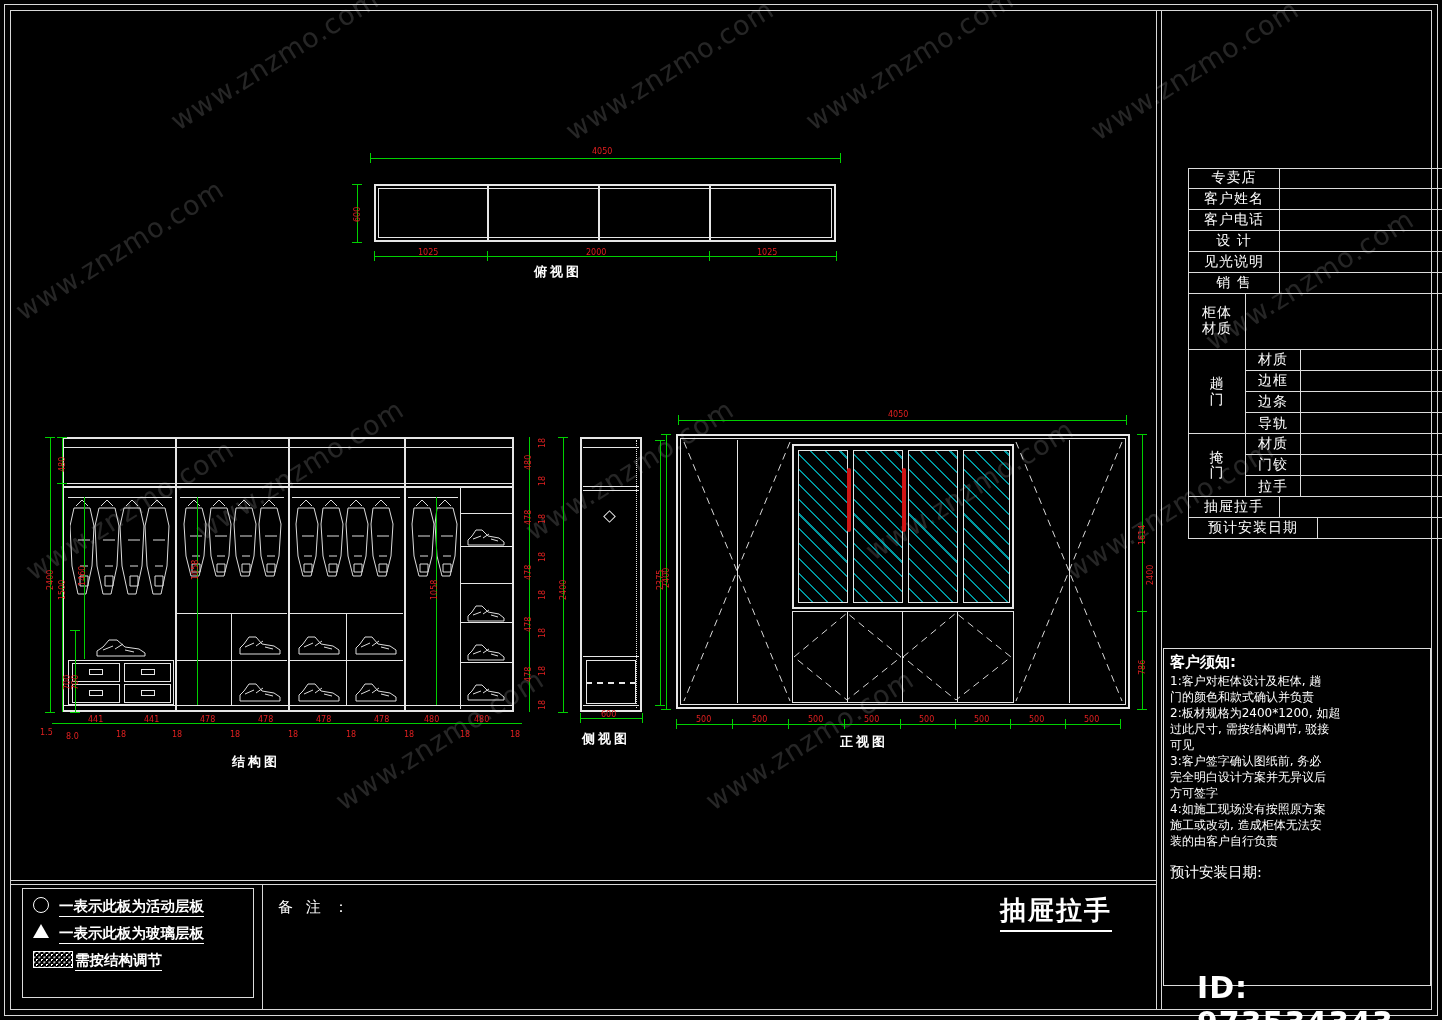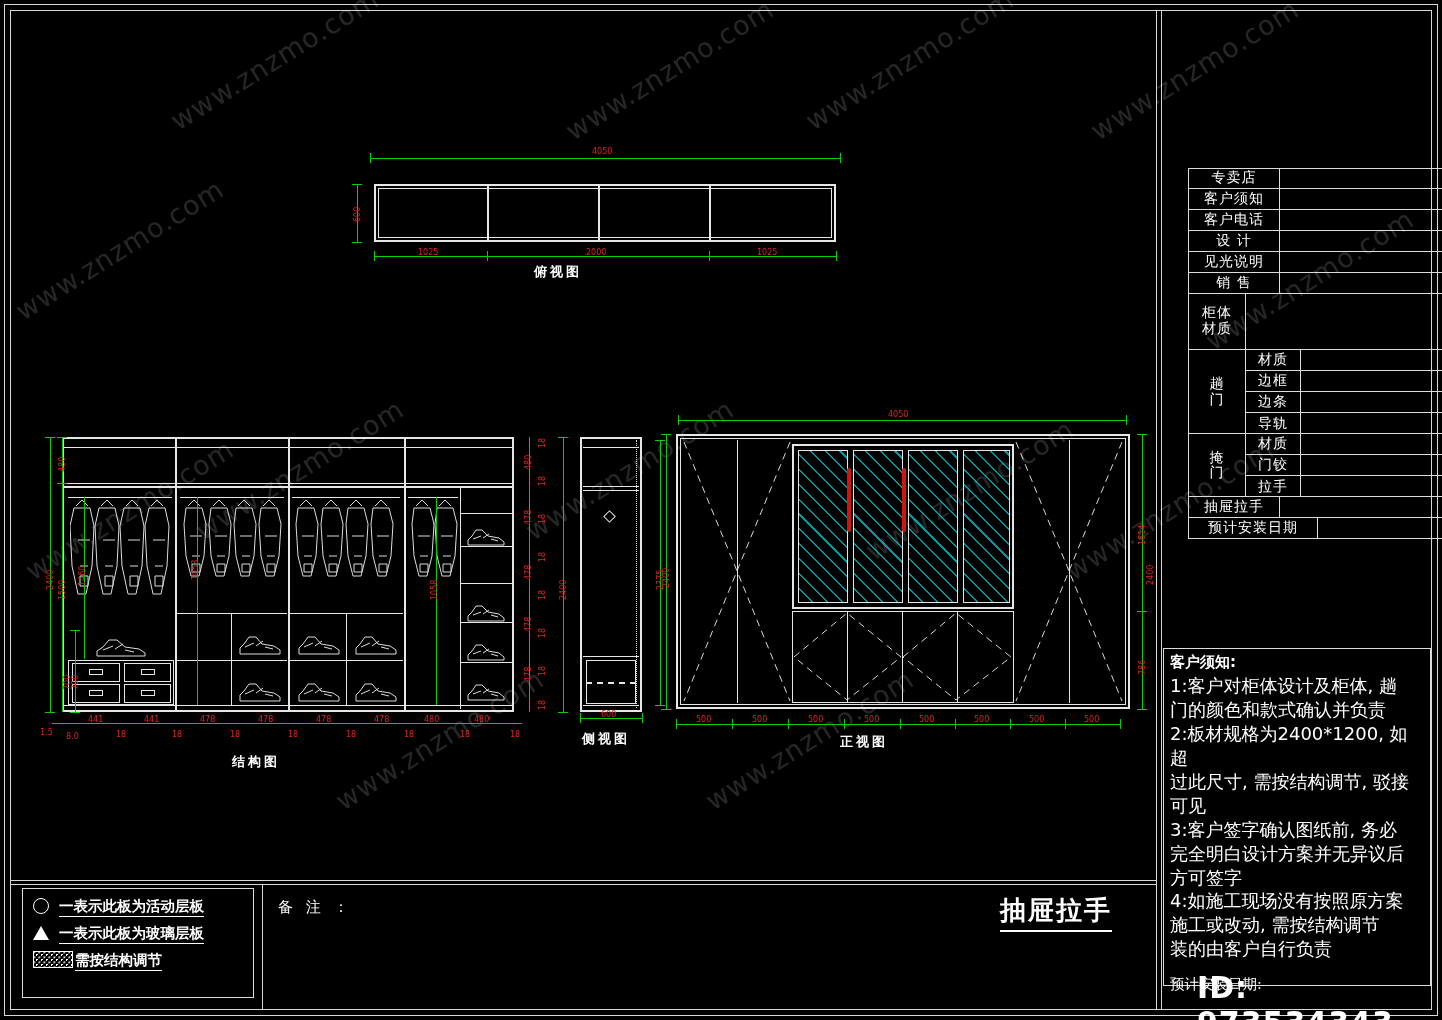--- a/index.html
+++ b/index.html
@@ -70,27 +70,27 @@
   .grp-row{display:flex;height:21px;border-bottom:1px solid #dcdcdc;box-sizing:border-box;}
   .grp-row:last-child{border-bottom:none;}
   .grp-rk{width:55px;font-size:14px;letter-spacing:1px;text-align:center;
           border-right:1px solid #dcdcdc;box-sizing:border-box;display:flex;
           align-items:center;justify-content:center;}
 
   
   #notice{position:absolute;left:1163px;top:648px;width:268px;height:338px;
           border:1px solid #dcdcdc;box-sizing:border-box;padding:4px 6px 0 6px;}
   #notice .nt{font-size:15px;font-weight:bold;letter-spacing:0px;margin-bottom:2px;}
-  #notice .nl{font-size:18px;line-height:1.33;letter-spacing:0px;}
+  #notice .nl{font-size:12px;line-height:1.33;letter-spacing:0px;}
   #notice .sign{margin-top:14px;font-size:14.5px;}
 
   
   #legend{position:absolute;left:22px;top:888px;width:232px;height:110px;
           border:1px solid #dcdcdc;box-sizing:border-box;padding:8px 0 0 10px;}
-  .lg{display:flex;align-items:center;margin-bottom:7px;}
+  .lg{display:flex;align-items:flex-start;margin-bottom:7px;}
   .lg .gly{width:26px;font-size:14px;text-align:left;}
   .lg .lt{font-size:14.5px;font-weight:bold;letter-spacing:0px;
           border-bottom:1px solid #fff;padding-bottom:0px;}
   .circ{width:14px;height:14px;border:1.5px solid #fff;border-radius:50%;
         display:inline-block;}
   .tri{width:0;height:0;border-left:8px solid transparent;
        border-right:8px solid transparent;border-bottom:14px solid #fff;display:inline-block;}
   .hatchbox{width:38px;height:15px;border:1px solid #fff;display:inline-block;
         background-image:radial-gradient(#fff 1px, transparent 1px),
                          radial-gradient(#fff 1px, transparent 1px);
@@ -564,21 +564,21 @@
 
     <div class="vwlabel" style="left:840px;top:733px;">正视图</div>
   </div>
 
   <div id="tblock">
     <div class="trow h21">
       <div class="tkey kw90">专卖店</div>
       <div class="tval"></div>
     </div>
     <div class="trow h21">
-      <div class="tkey kw90">客户须知</div>
+      <div class="tkey kw90">客户姓名</div>
       <div class="tval"></div>
     </div>
     <div class="trow h21">
       <div class="tkey kw90">客户电话</div>
       <div class="tval"></div>
     </div>
     <div class="trow h21">
       <div class="tkey kw90">设  计</div>
       <div class="tval"></div>
     </div>
@@ -658,21 +658,21 @@
     <div class="nt">客户须知:</div>
     <div class="nl">1:客户对柜体设计及柜体, 趟</div>
     <div class="nl">门的颜色和款式确认并负责</div>
     <div class="nl">2:板材规格为2400*1200, 如超</div>
     <div class="nl">过此尺寸, 需按结构调节, 驳接</div>
     <div class="nl">可见</div>
     <div class="nl">3:客户签字确认图纸前, 务必</div>
     <div class="nl">完全明白设计方案并无异议后</div>
     <div class="nl">方可签字</div>
     <div class="nl">4:如施工现场没有按照原方案</div>
-    <div class="nl">施工或改动, 需按结构调节</div>
+    <div class="nl">施工或改动, 造成柜体无法安</div>
     <div class="nl">装的由客户自行负责</div>
     <div class="sign">预计安装日期:</div>
   </div>
 
   <div id="legend">
     <div class="lg">
       <span class="gly"><span class="circ"></span></span>
       <span class="lt">一表示此板为活动层板</span>
     </div>
     <div class="lg">

